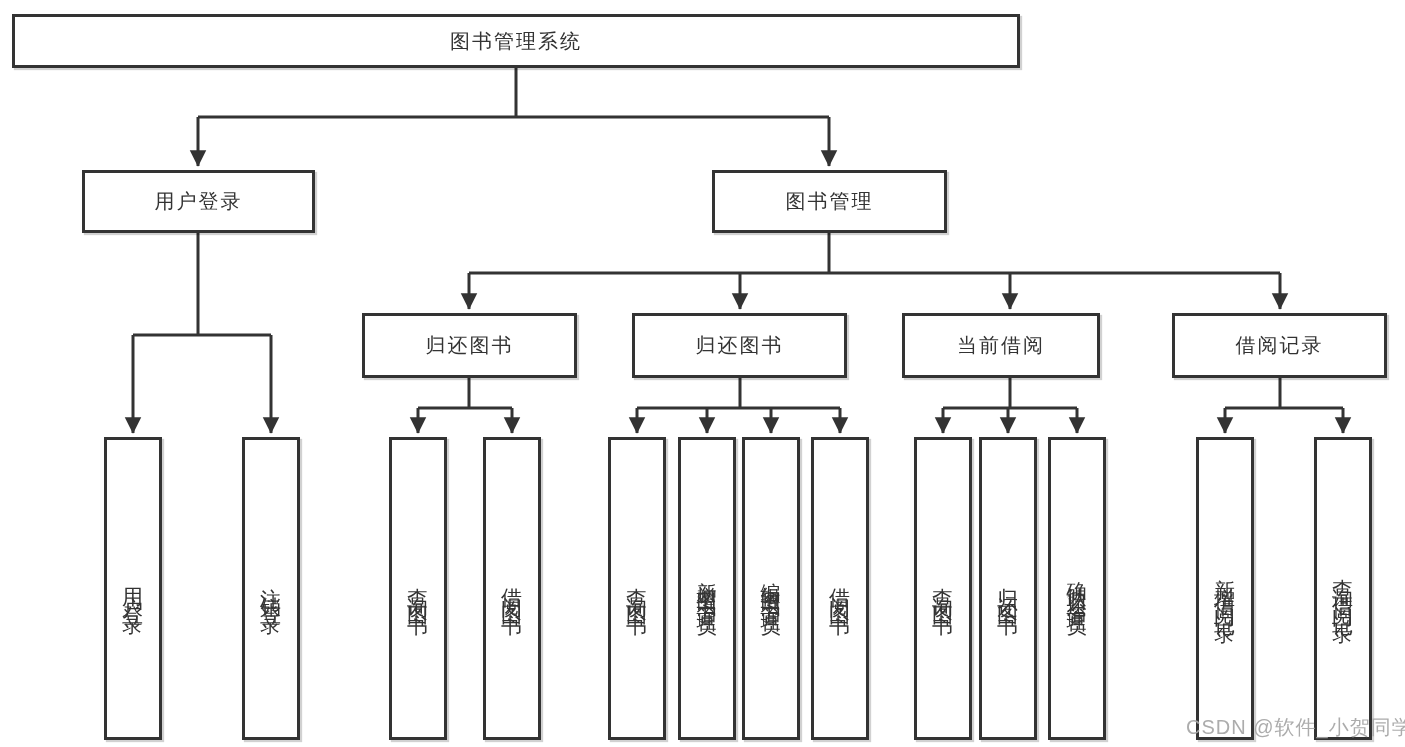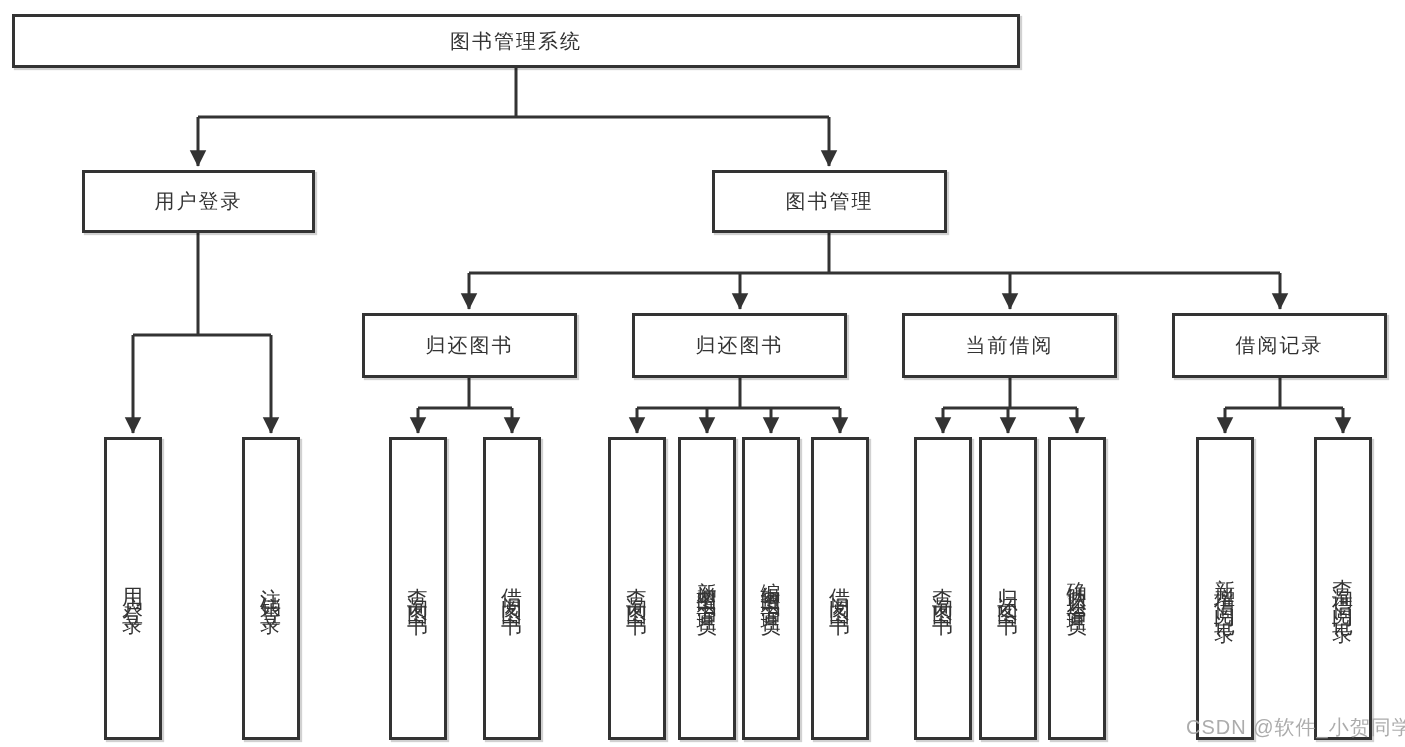--- a/index.html
+++ b/index.html
@@ -49,21 +49,21 @@
   
   .n-root  { left: 12px;  top: 14px;  width: 1008px; height: 54px; }
 
   
   .n-l2a   { left: 82px;  top: 170px; width: 233px; height: 63px; }
   .n-l2b   { left: 712px; top: 170px; width: 235px; height: 63px; }
 
   
   .n-l3a   { left: 362px;  top: 313px; width: 215px; height: 65px; }
   .n-l3b   { left: 632px;  top: 313px; width: 215px; height: 65px; }
-  .n-l3c   { left: 902px;  top: 313px; width: 215px; height: 65px; text-align: center; }
+  .n-l3c   { left: 902px;  top: 313px; width: 198px; height: 65px; text-align: center; }
   .n-l3d   { left: 1172px; top: 313px; width: 215px; height: 65px; }
 
   
   .leaf    { top: 437px; width: 58px; height: 303px; }
   .lf-0  { left: 104px; }
   .lf-1  { left: 242px; }
   .lf-2  { left: 389px; }
   .lf-3  { left: 483px; }
   .lf-4  { left: 608px; }
   .lf-5  { left: 678px; }

